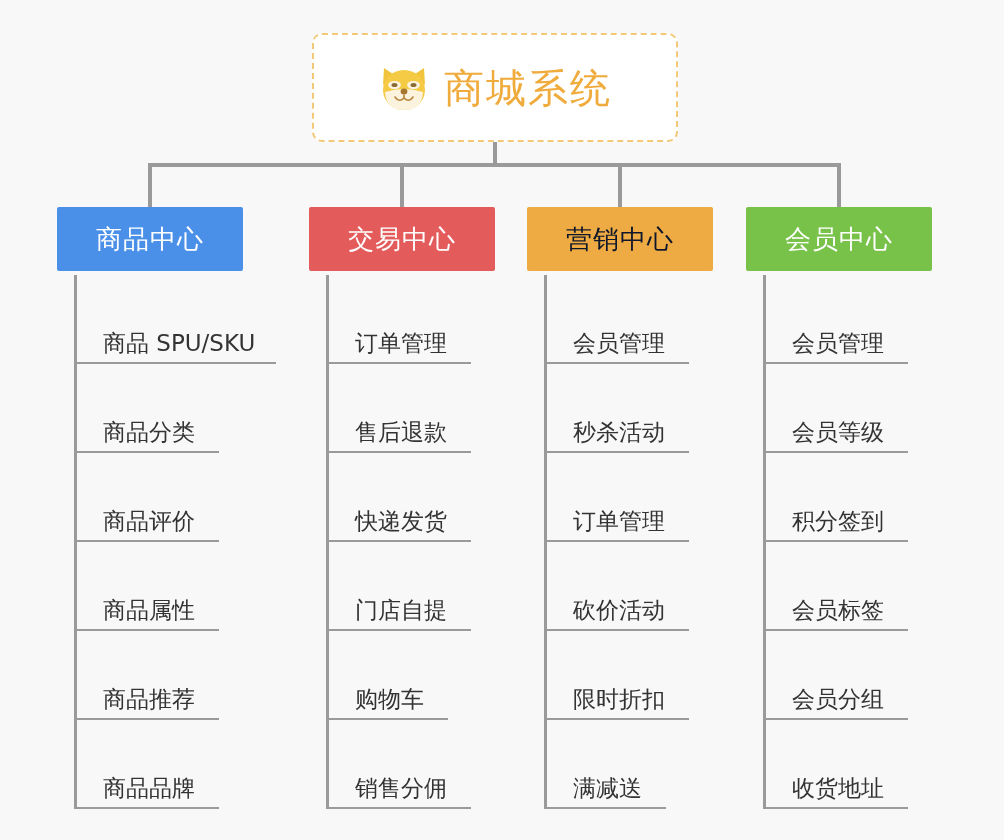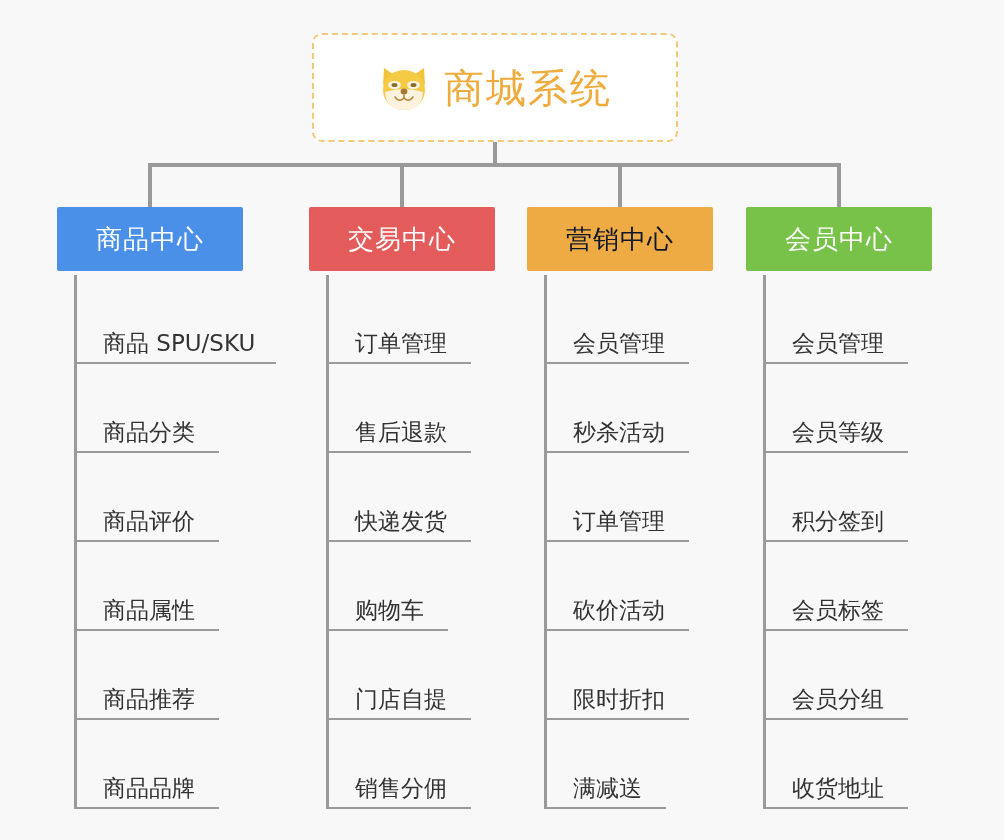--- a/index.html
+++ b/index.html
@@ -202,26 +202,26 @@
         </div>
         <div class="leaf">
           <span class="leaf-text">售后退款</span>
           <div class="leaf-rule" style="width: 145px; background: rgb(154, 154, 154);"></div>
         </div>
         <div class="leaf">
           <span class="leaf-text">快递发货</span>
           <div class="leaf-rule" style="width: 145px; background: rgb(154, 154, 154);"></div>
         </div>
         <div class="leaf">
+          <span class="leaf-text">门店自提</span>
+          <div class="leaf-rule" style="width: 145px; background: rgb(154, 154, 154);"></div>
+        </div>
+        <div class="leaf">
           <span class="leaf-text">购物车</span>
           <div class="leaf-rule" style="width: 122px; background: rgb(154, 154, 154);"></div>
-        </div>
-        <div class="leaf">
-          <span class="leaf-text">门店自提</span>
-          <div class="leaf-rule" style="width: 145px; background: rgb(154, 154, 154);"></div>
         </div>
         <div class="leaf">
           <span class="leaf-text">销售分佣</span>
           <div class="leaf-rule" style="width: 145px; background: rgb(154, 154, 154);"></div>
         </div>
       </div>
     </div>
   <div class="column" style="left:527px;">
       <div class="cat-box" style="background: rgb(238, 171, 67);">
         <span class="cat-label" style="color: #0f172a;">营销中心</span>

